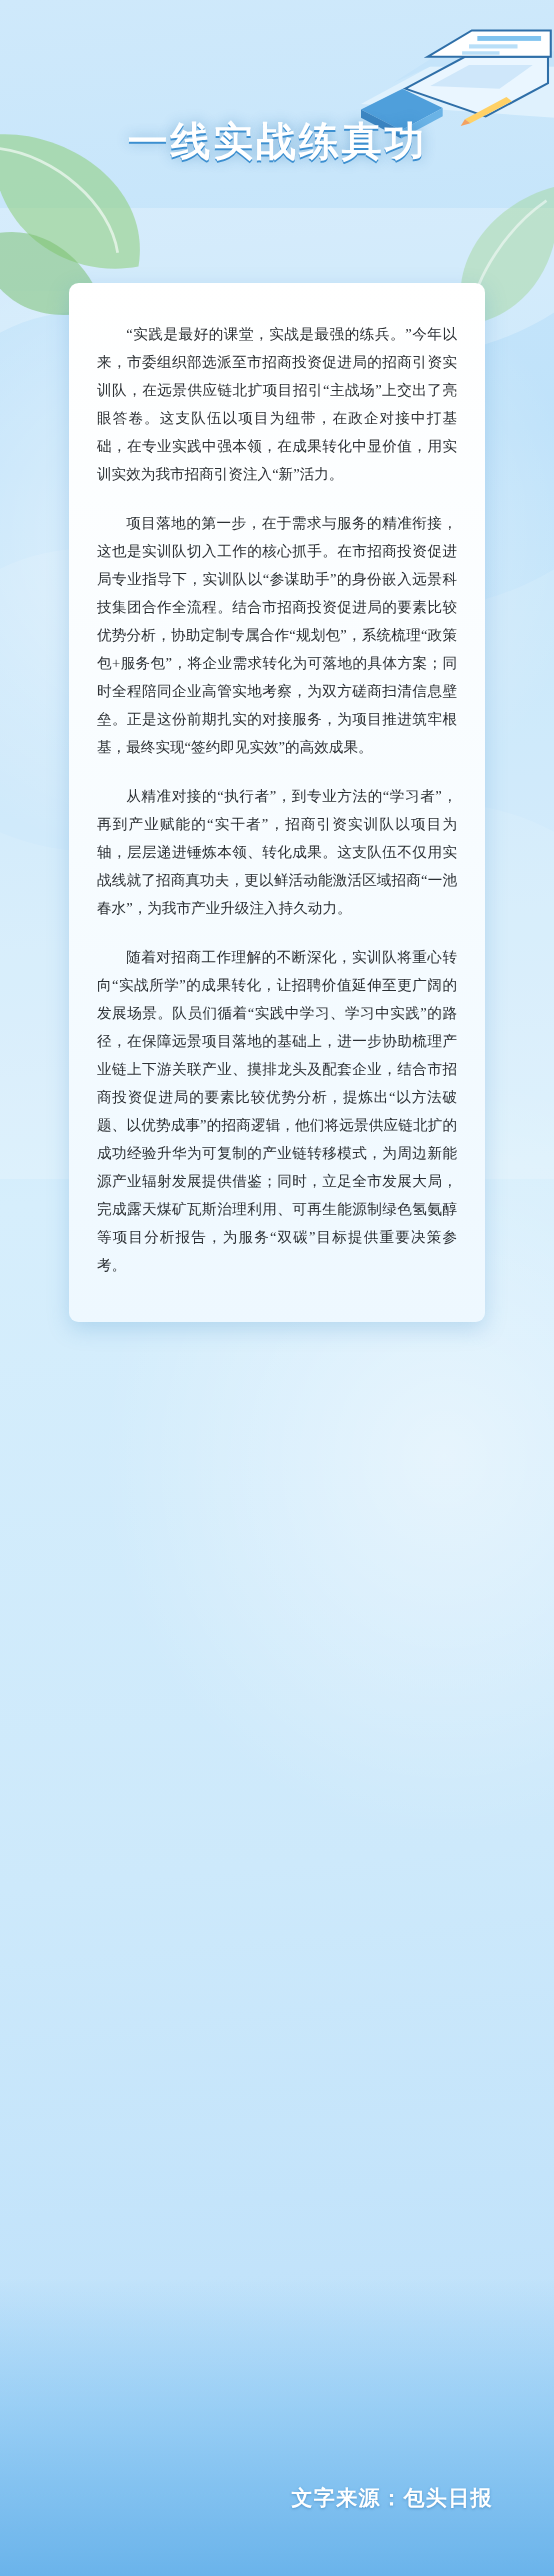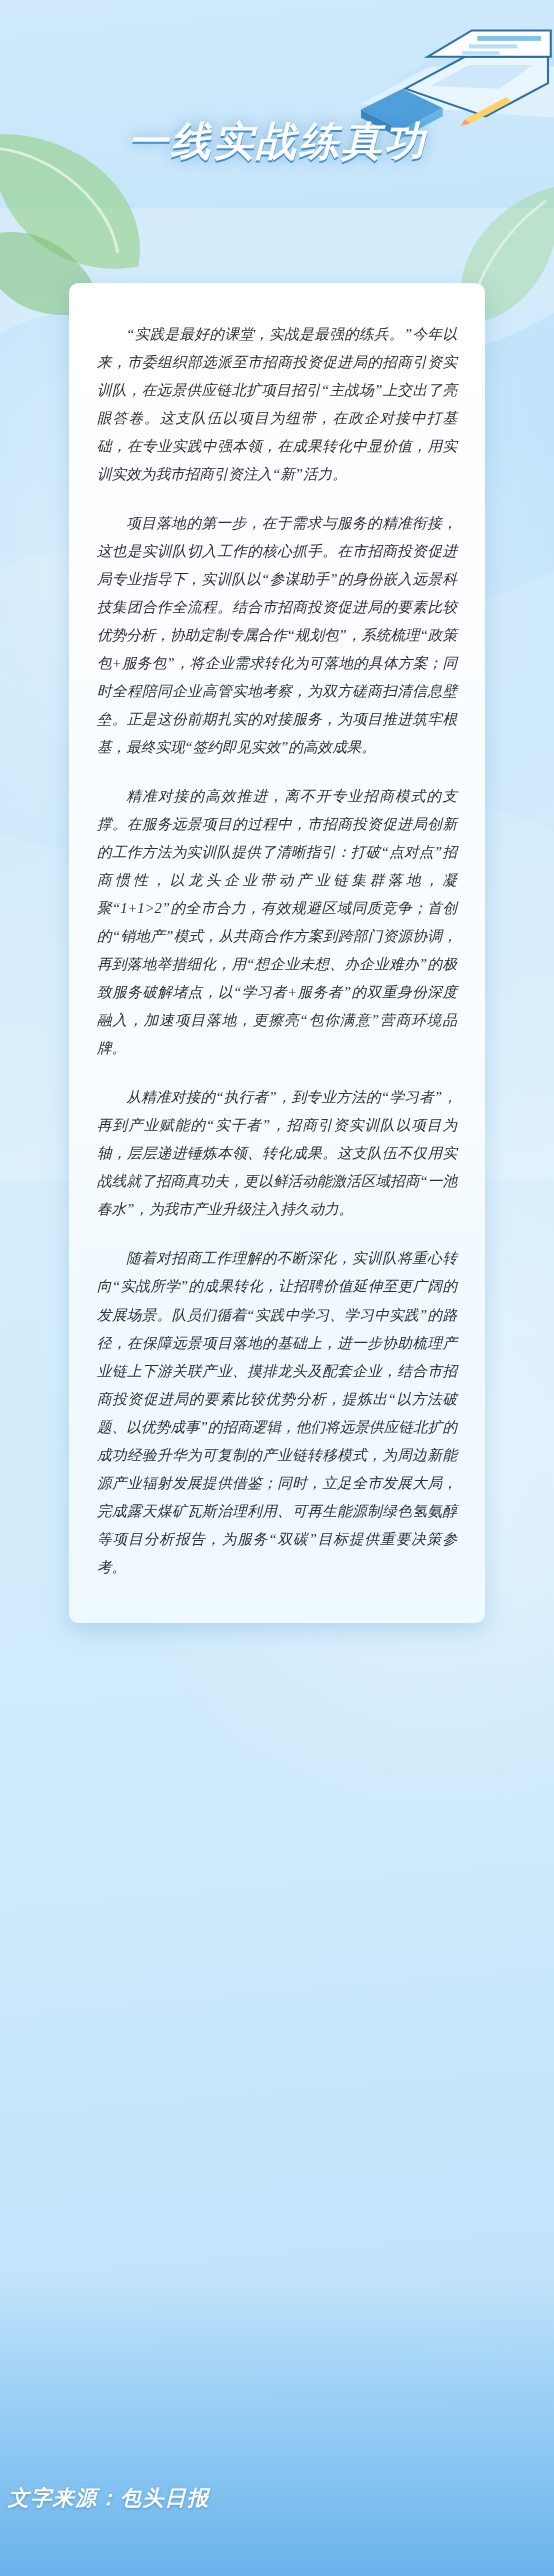--- a/index.html
+++ b/index.html
@@ -7,21 +7,20 @@
     width: 555px;
     background: #e8f4fc;
     font-family: "Liberation Sans", sans-serif;
   }
   .page {
     position: relative;
     width: 555px;
     height: 2576px;
     overflow: hidden;
     background: linear-gradient(175deg, #cfe9fb 0%, #bfe2fa 18%, #d6eefc 46%, #cde9fb 72%, #b9defa 100%);
-    font-style: italic;
   }
 
   
   .bg-wave-1 {
     position: absolute; left: -83px; top: 291px;
     width: 728px; height: 624px;
     background: radial-gradient(ellipse at 40% 40%, rgba(255,255,255,0.55) 0%, rgba(255,255,255,0.0) 62%);
     pointer-events: none;
   }
   .bg-wave-2 {
@@ -88,22 +87,22 @@
     color: #2b2f33;
     text-align: justify;
     text-indent: 2em;
     margin-bottom: 21px;
     font-family: "Liberation Serif", serif;
   }
   .card p:last-child { margin-bottom: 0; }
 
   
   .source-bar {
-    position: absolute; left: 8px; bottom: 64px; width: 477px;
-    text-align: left;
+    position: absolute; left: 16px; bottom: 64px; width: 477px;
+    text-align: right;
     z-index: 6;
   }
   .source-text {
     display: inline-block;
     font-size: 21px;
     font-weight: bold;
     color: #ffffff;
     letter-spacing: 1.4px;
     text-shadow: 0 1.4px 2.8px rgba(30,100,160,0.45);
     font-family: "Liberation Serif", serif;
@@ -158,21 +157,20 @@
     <path d="M178 40 C120 80 76 150 70 200" stroke="rgba(255,255,255,0.5)" stroke-width="4" fill="none"></path>
   </svg>
 
   <div class="title-block">
     <div class="title-line">一线实战练真功</div>
   </div>
 
   <div class="card">
     <p>“实践是最好的课堂，实战是最强的练兵。”今年以来，市委组织部选派至市招商投资促进局的招商引资实训队，在远景供应链北扩项目招引“主战场”上交出了亮眼答卷。这支队伍以项目为纽带，在政企对接中打基础，在专业实践中强本领，在成果转化中显价值，用实训实效为我市招商引资注入“新”活力。</p>
     <p>项目落地的第一步，在于需求与服务的精准衔接，这也是实训队切入工作的核心抓手。在市招商投资促进局专业指导下，实训队以“参谋助手”的身份嵌入远景科技集团合作全流程。结合市招商投资促进局的要素比较优势分析，协助定制专属合作“规划包”，系统梳理“政策包+服务包”，将企业需求转化为可落地的具体方案；同时全程陪同企业高管实地考察，为双方磋商扫清信息壁垒。正是这份前期扎实的对接服务，为项目推进筑牢根基，最终实现“签约即见实效”的高效成果。</p>
-    <p>精准对接的高效推进，离不开专业招商模式的支撑。在服务远景项目的过程中，市招商投资促进局创新的工作方法为实训队提供了清晰指引：打破“点对点”招商惯性，以龙头企业带动产业链集群落地，凝聚“1+1&gt;2”的全市合力，有效规避区域同质竞争；首创的“销地产”模式，从共商合作方案到跨部门资源协调，再到落地举措细化，用“想企业未想、办企业难办”的极致服务破解堵点，以“学习者+服务者”的双重身份深度融入，加速项目落地，更擦亮“包你满意”营商环境品牌。</p>
     <p>从精准对接的“执行者”，到专业方法的“学习者”，再到产业赋能的“实干者”，招商引资实训队以项目为轴，层层递进锤炼本领、转化成果。这支队伍不仅用实战线就了招商真功夫，更以鲜活动能激活区域招商“一池春水”，为我市产业升级注入持久动力。</p>
     <p>随着对招商工作理解的不断深化，实训队将重心转向“实战所学”的成果转化，让招聘价值延伸至更广阔的发展场景。队员们循着“实践中学习、学习中实践”的路径，在保障远景项目落地的基础上，进一步协助梳理产业链上下游关联产业、摸排龙头及配套企业，结合市招商投资促进局的要素比较优势分析，提炼出“以方法破题、以优势成事”的招商逻辑，他们将远景供应链北扩的成功经验升华为可复制的产业链转移模式，为周边新能源产业辐射发展提供借鉴；同时，立足全市发展大局，完成露天煤矿瓦斯治理利用、可再生能源制绿色氢氨醇等项目分析报告，为服务“双碳”目标提供重要决策参考。</p>
   </div>
 
   <div class="source-bar">
     <span class="source-text">文字来源：包头日报</span>
   </div>
 
 </div>
 

